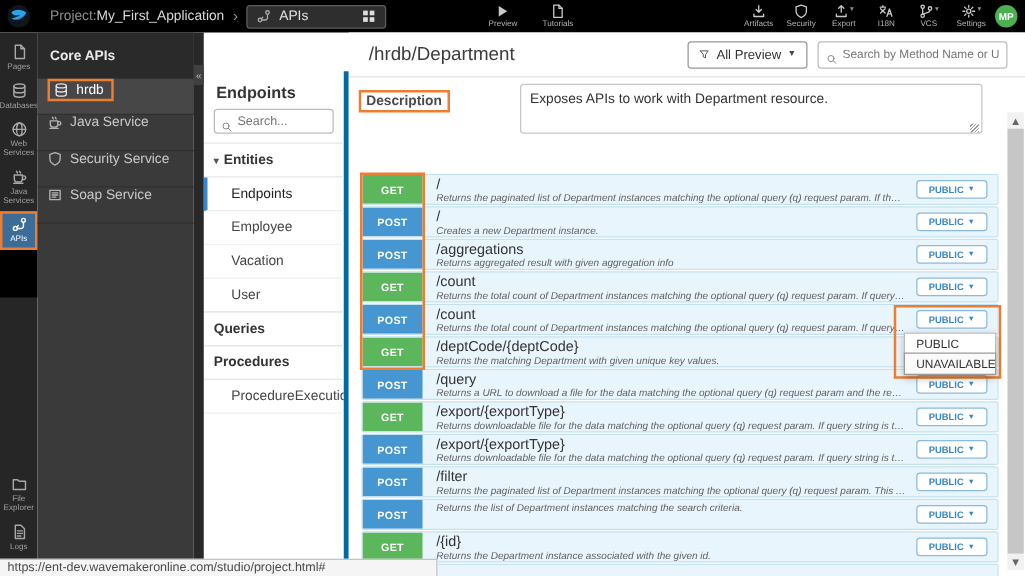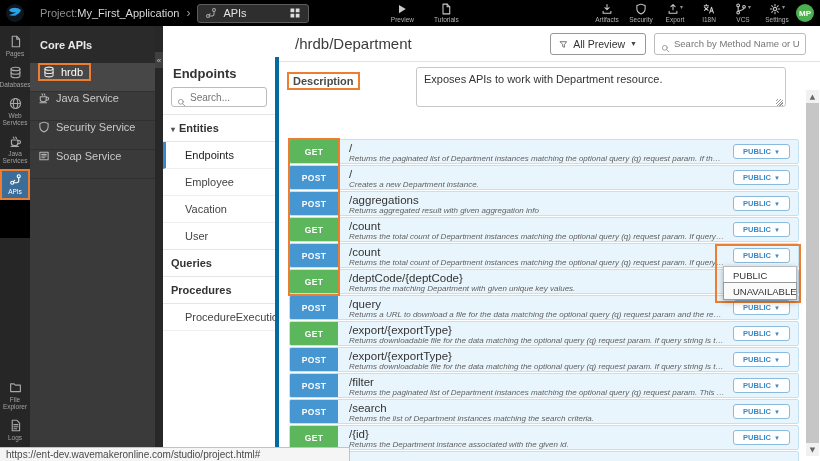--- a/index.html
+++ b/index.html
@@ -486,21 +486,20 @@
             <span class="method-badge m-post">POST</span>
             <span class="row-text">
               <span class="row-path" style="display:block">/filter</span>
               <span class="row-desc" style="display:block">Returns the paginated list of Department instances matching the optional query (q) request param. This API should be use...</span>
             </span>
             <span class="access-btn">PUBLIC<span class="caret">▼</span></span>
           </div>
           <div class="api-row">
             <span class="method-badge m-post">POST</span>
             <span class="row-text">
-              <span class="row-path" style="display:block">/search</span>
               <span class="row-desc" style="display:block">Returns the list of Department instances matching the search criteria.</span>
             </span>
             <span class="access-btn">PUBLIC<span class="caret">▼</span></span>
           </div>
           <div class="api-row">
             <span class="method-badge m-get">GET</span>
             <span class="row-text">
               <span class="row-path" style="display:block">/{id}</span>
               <span class="row-desc" style="display:block">Returns the Department instance associated with the given id.</span>
             </span>

